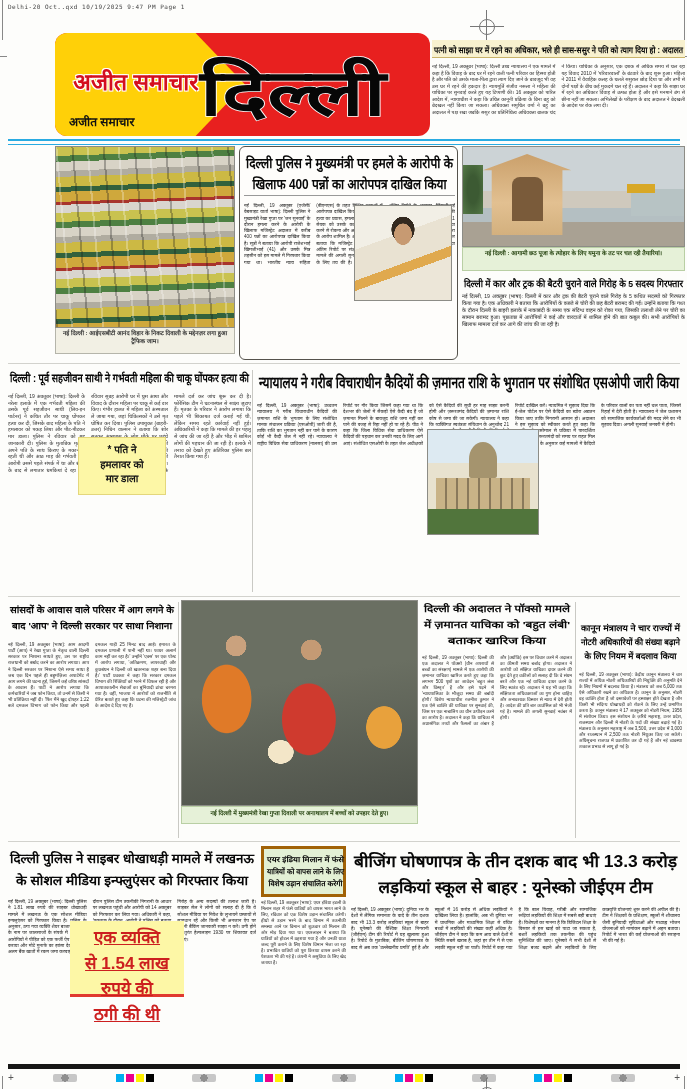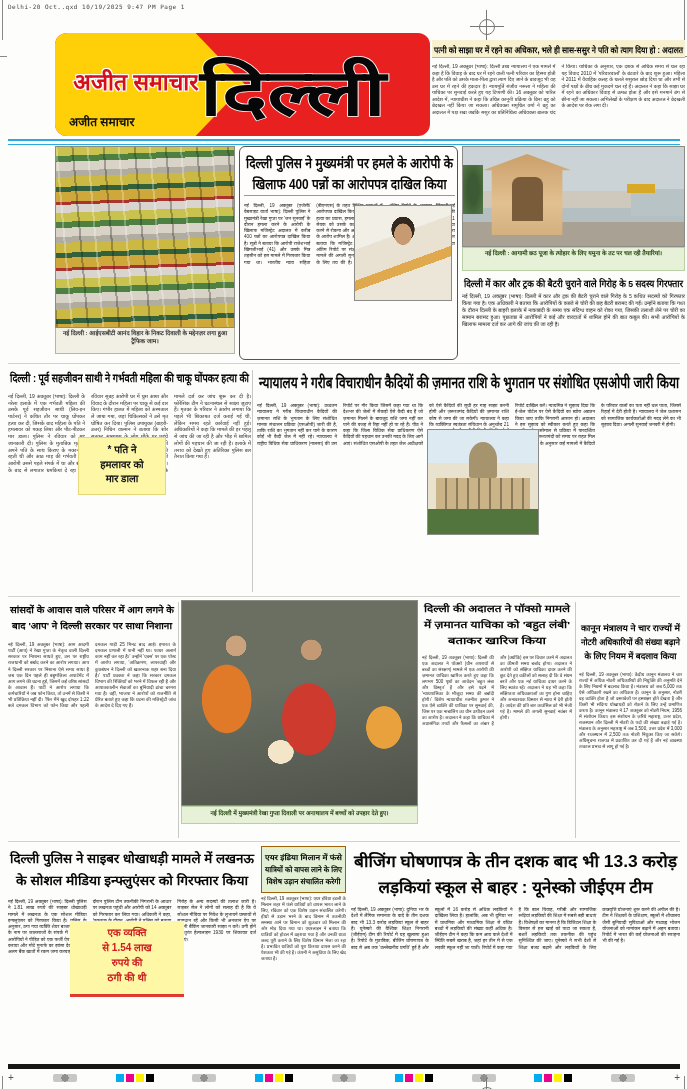--- a/index.html
+++ b/index.html
@@ -56,22 +56,22 @@
      radial-gradient(17px 17px at 55% 24%,#c49a74 0 60%,transparent 62%),
      radial-gradient(32px 38px at 86% 62%,#e8a13c 0 55%,transparent 57%),
      radial-gradient(22px 20px at 42% 74%,#f3e6c8 0 58%,transparent 60%),
      linear-gradient(170deg,#6a6f62 0 40%,#4e524a 100%);}
   
   .caption{font-size:6px;font-weight:bold;line-height:1.25;text-align:center;padding:2px 3px;box-sizing:border-box;}
   .cap-green{background:#e6f1d8;color:#25430f;border:1px solid #b9cfa4;}
   .cap-plain{background:#f2f0e4;color:#333;border:1px solid #b5b5aa;border-top:none;}
   .ybox{background:#fdf7a6;text-align:center;font-weight:bold;box-sizing:border-box;}
   .ybox .ln{font-size:10px;line-height:1.45;color:#151515;}
-  .ybox2 .ln{font-size:10px;line-height:1.5;color:#cc1f1f;}
-  .gbox-h{background:#e3f0d5;border:1px solid #a16207;box-sizing:border-box;padding:2px 1px;}
+  .ybox2 .ln{font-size:17px;line-height:1.5;color:#cc1f1f;text-decoration:underline;}
+  .gbox-h{background:#e3f0d5;border:3px solid #a16207;box-sizing:border-box;padding:2px 1px;}
   .tr-head{background:#f8f1cf;border-bottom:1px solid #c9b36a;}
   .artbox{border:1px solid #55524c;border-radius:6px;box-sizing:border-box;padding:4px 4px 2px;background:#fefdfb;}
   
   .blackbar{left:8px;top:1064px;width:672px;height:5px;background:#161616;}
   .regrow{left:8px;top:1073px;width:672px;height:10px;display:flex;align-items:center;justify-content:space-between;}
   .grip{width:24px;height:8px;background:radial-gradient(circle at 50% 50%,#8f8f8f 0 28%,#c7c7c7 30% 100%);border-radius:2px;}
   .cmyk{display:flex;gap:2px;}
   .cmyk i{display:block;width:8px;height:8px;}
   .plusmark{font-size:10px;color:#555;line-height:8px;}
 </style>

